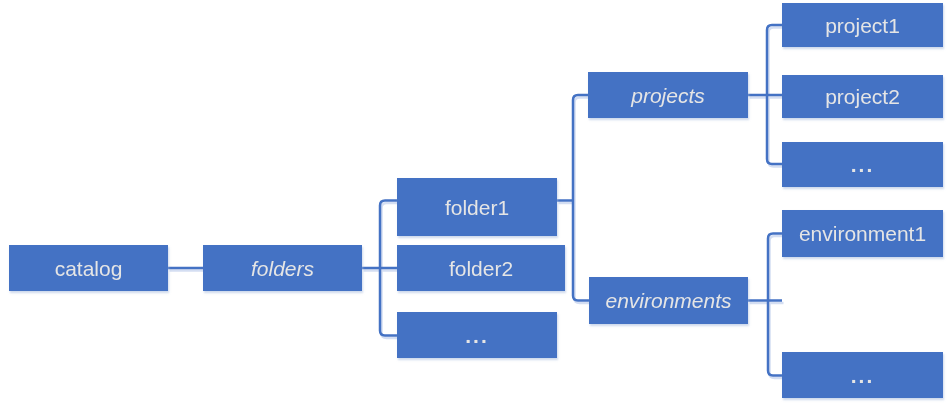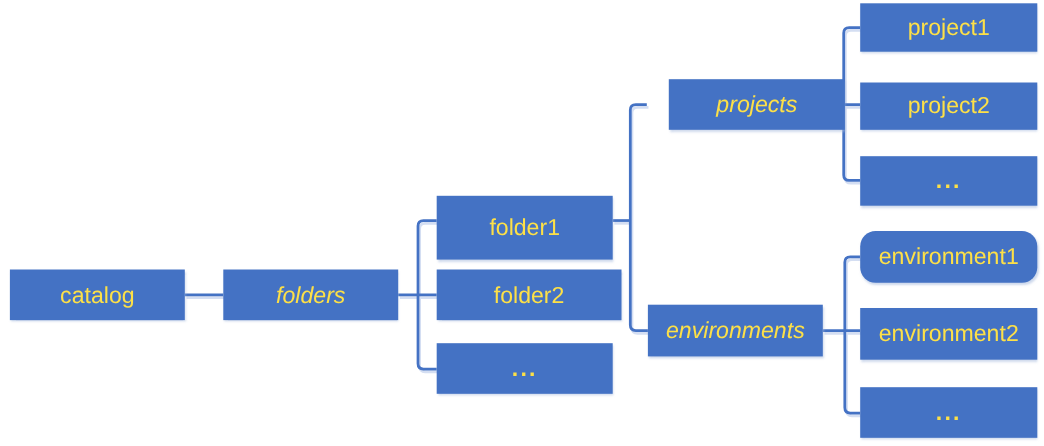--- a/index.html
+++ b/index.html
@@ -18,21 +18,21 @@
   .connectors {
     position: absolute;
     left: 0;
     top: 0;
     width: 949px;
     height: 405px;
   }
   .node {
     position: absolute;
     background: #4472C4;
-    color: #fde047;
+    color: #e5e5e5;
     display: flex;
     align-items: center;
     justify-content: center;
     font-size: 21px;
     line-height: 1;
     box-shadow: 1px 2px 2px rgba(165,185,220,0.55);
     white-space: nowrap;
   }
   .node.italic {
     font-style: italic;
@@ -75,24 +75,23 @@
   </svg>
 
   <div class="node" style="left:9px; top:245px; width:159px; height:46px;">catalog</div>
 
   <div class="node italic" style="left:203px; top:245px; width:159px; height:46px;">folders</div>
 
   <div class="node" style="left:397px; top:178px; width:160px; height:58px;">folder1</div>
   <div class="node" style="left:397px; top:245px; width:168px; height:46px;">folder2</div>
   <div class="node dots" style="left:397px; top:312px; width:160px; height:46px;">...</div>
 
-  <div class="node italic" style="left:608px; top:72px; width:160px; height:46px;">projects</div>
+  <div class="node italic" style="left:588px; top:72px; width:160px; height:46px;">projects</div>
   <div class="node italic" style="left:589px; top:277px; width:159px; height:47px;">environments</div>
 
   <div class="node" style="left:782px; top:3px; width:161px; height:44px;">project1</div>
   <div class="node" style="left:782px; top:75px; width:161px; height:43px;text-align:center;">project2</div>
   <div class="node dots" style="left:782px; top:142px; width:161px; height:45px;">...</div>
 
-  <div class="node" style="left:782px; top:210px; width:161px; height:47px;border-radius:14px;">environment1</div>
-  <div class="node" style="left:782px; top:280px; width:161px; height:47px;">environment2</div>
+  <div class="node" style="left:782px; top:210px; width:161px; height:47px;">environment1</div>
   <div class="node dots" style="left:782px; top:352px; width:161px; height:46px;">...</div>
 
 </div>
 
 </body></html>

